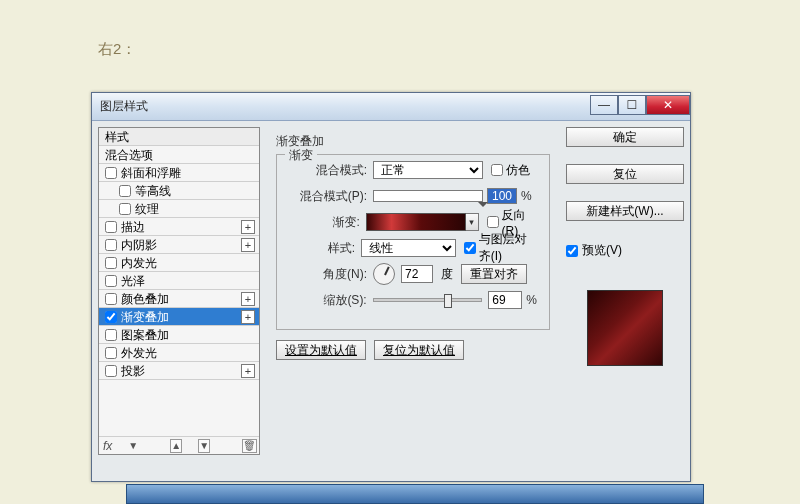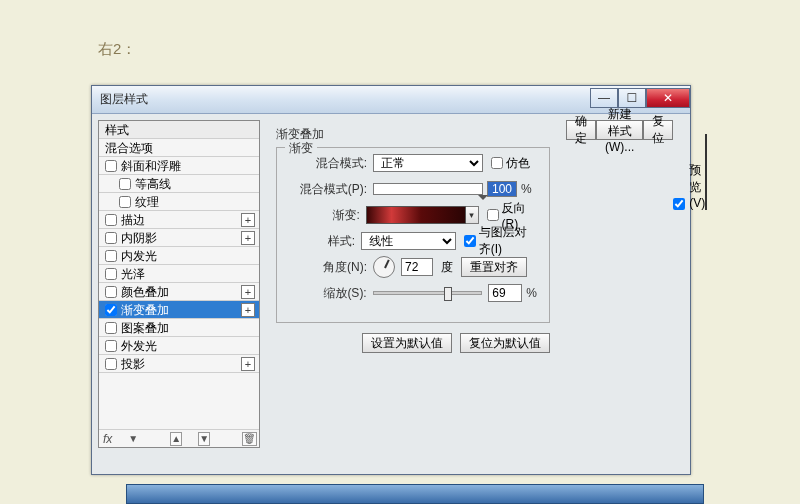--- a/index.html
+++ b/index.html
@@ -1,18 +1,18 @@
 <!DOCTYPE html>
 <html><head>
 <meta charset="utf-8">
 <style>
 * { box-sizing: border-box; margin: 0; padding: 0; font-family: "Microsoft YaHei", SimSun, sans-serif; font-size: 12px; }
 body { background: #f0efdc; width: 800px; height: 504px; position: relative; }
 .page-label { position: absolute; left: 98px; top: 40px; color: #887a54; font-size: 15px; }
-.dialog { position: absolute; left: 91px; top: 85px; width: 600px; height: 390px; background: #1d4ed8; border: 1px solid #5a6d8a; box-shadow: 0 0 3px rgba(0,0,0,0.3); }
+.dialog { position: absolute; left: 91px; top: 92px; width: 600px; height: 390px; background: #1d4ed8; border: 1px solid #5a6d8a; box-shadow: 0 0 3px rgba(0,0,0,0.3); }
 .titlebar { height: 28px; background: linear-gradient(to bottom, #f2f6fb 0%, #d7e4f2 50%, #c4d5e8 100%); border-bottom: 1px solid #8fa4c1; display: flex; align-items: center; padding-left: 8px; }
 .titlebar-title { color: #2a2a2a; font-size: 12px; }
 .titlebar-buttons { margin-left: auto; display: flex; }
 .tbtn { width: 28px; height: 20px; border: 1px solid #5a6d8a; background: linear-gradient(#f0f5fb,#cfdff1); display:flex; align-items:center; justify-content:center; margin-top:-4px; cursor:pointer; font-size:10px; color:#333; }
 .tbtn.close { background: linear-gradient(#e77,#c23 60%,#a12); color:#fff; width:44px; border-top-right-radius:0; }
 .content { position: absolute; top: 28px; left: 0; right: 0; bottom: 0; background: #e6eaec; }
 .leftpanel { position:absolute; left:6px; top:6px; width:162px; bottom:26px; border:1px solid #888; background:#f5f5f5; }
 .lp-row { height:18px; line-height:18px; border-bottom:1px solid #cfcfcf; padding-left:6px; display:flex; align-items:center; position:relative; }
 .lp-row input[type=checkbox]{ margin-right:4px; width:12px; height:12px; }
 .lp-row .plus { position:absolute; right:4px; top:2px; width:14px; height:14px; border:1px solid #7a7a7a; background:#fff; display:flex; align-items:center; justify-content:center; font-size:11px; color:#444; cursor:pointer; }
@@ -38,24 +38,24 @@
 .opacity-fill{ width:110px; height:12px; background:linear-gradient(#fff,#fff); border:1px solid #7a7a7a; position:relative;}
 .opacity-fill::after{content:''; position:absolute; right:-6px; top:11px; border:5px solid transparent; border-top-color:#555;}
 .valbox{ width:30px; height:16px; border:1px solid #7a7a7a; background:#316ac5; color:#fff; display:inline-flex; align-items:center; justify-content:center; margin-left:4px;}
 .chk{ display:inline-flex; align-items:center; margin-left:8px; }
 .chk input{ width:12px; height:12px; margin-right:3px;}
 .dial{ width:22px; height:22px; border:1px solid #7a7a7a; border-radius:50%; background:#f4f4f4; position:relative; margin-right:6px;}
 .dial::after{ content:''; position:absolute; width:2px; height:9px; background:#333; left:10px; top:2px; transform-origin:bottom center; transform:rotate(25deg);}
 .slider{ width:110px; height:4px; background:#cfcfcf; border:1px solid #999; position:relative; margin-right:6px;}
 .slider .thumb{ position:absolute; top:-5px; width:8px; height:14px; background:#eee; border:1px solid #555; left:70px;}
 .btn{ height:20px; padding:0 8px; border:1px solid #7a7a7a; background:linear-gradient(#fdfdfd,#e0e0e0); cursor:pointer; display:inline-flex; align-items:center; }
-.btm-row{ display:flex; gap:8px; justify-content:flex-end; margin-top:10px;}
-.rightpanel{ position:absolute; right:6px; top:6px; width:118px; display:flex; flex-direction:row; gap:0; }
+.btm-row{ display:flex; gap:8px; justify-content:flex-start; margin-top:10px;text-decoration:underline;}
+.rightpanel{ position:absolute; right:6px; top:6px; width:118px; display:flex; flex-direction:column; gap:17px; }
 .rightpanel .btn{ width:118px; justify-content:center; }
-.preview-chk{ display:flex; align-items:flex-end; margin-top:15px; }
+.preview-chk{ display:flex; align-items:center; margin-top:4px; }
 .preview-chk input{ width:12px;height:12px;margin-right:4px;}
 .preview-box{ width:76px; height:76px; background:linear-gradient(135deg,#2a0303 0%, #6a1212 40%, #8f1d1d 55%, #330505 100%); margin:14px auto 0 auto; border:1px solid #333;}
 .taskbar-hint{ position:absolute; left:126px; bottom:0; width:578px; height:20px; background:linear-gradient(#89b2dc,#3a6ca8); border:1px solid #264f7e; }
 .pct { margin-left:4px; color:#333;}
 </style>
 </head>
 <body>
 
 <div class="page-label">右2：</div>
 
@@ -207,22 +207,22 @@
       </div>
 
       <div class="btm-row">
         <button class="btn">设置为默认值</button>
         <button class="btn">复位为默认值</button>
       </div>
     </div>
 
     <div class="rightpanel">
       <button class="btn">确定</button>
+      <button class="btn">复位</button>
       <button class="btn">新建样式(W)...</button>
-      <button class="btn">复位</button>
       <div class="preview-chk">
         <input type="checkbox" checked="" style="">
         <span>预览(V)</span>
       </div>
       <div class="preview-box"></div>
     </div>
 
   </div>
 </div>
 

